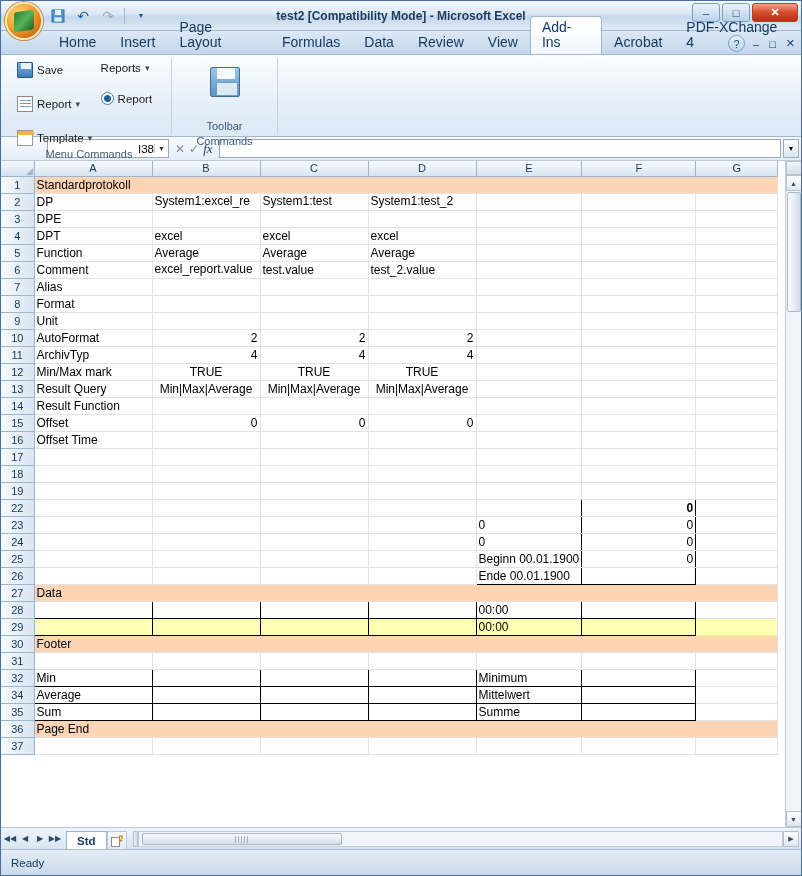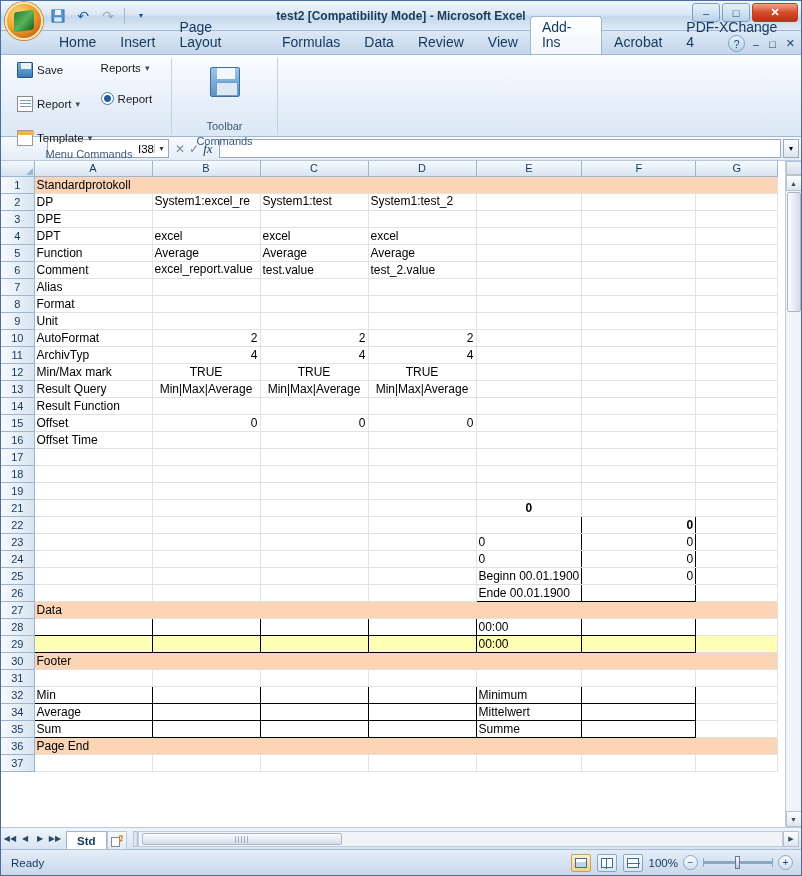--- a/index.html
+++ b/index.html
@@ -616,30 +616,20 @@
             <td class="rowhead">19</td>
             <td class="cell" style="width: 118px;"></td>
             <td class="cell" style="width: 108px;"></td>
             <td class="cell" style="width: 108px;"></td>
             <td class="cell" style="width: 108px;"></td>
             <td class="cell" style="width: 98px;"></td>
             <td class="cell" style="width: 114px;"></td>
             <td class="cell" style="width: 82px;"></td>
           </tr>
           <tr>
-            <td class="rowhead">21</td>
-            <td class="cell" style="width: 118px;"></td>
-            <td class="cell" style="width: 108px;"></td>
-            <td class="cell" style="width: 108px;"></td>
-            <td class="cell" style="width: 108px;"></td>
-            <td class="cell ac big" style="width: 98px;">0</td>
-            <td class="cell" style="width: 114px;"></td>
-            <td class="cell" style="width: 82px;"></td>
-          </tr>
-          <tr>
             <td class="rowhead">22</td>
             <td class="cell" style="width: 118px;"></td>
             <td class="cell" style="width: 108px;"></td>
             <td class="cell" style="width: 108px;"></td>
             <td class="cell" style="width: 108px;"></td>
             <td class="cell bx-t bx-l bx-r" style="width: 98px;"></td>
             <td class="cell ar bold bx-t bx-l bx-r" style="width: 114px;">0</td>
             <td class="cell" style="width: 82px;"></td>
           </tr>
           <tr>
@@ -797,36 +787,14 @@
         <div class="hthumb">
             <div class="grip"></div>
           </div>
       </div>
       <div class="sb-arrow">▶</div>
     </div>
   </div>
 
   <div class="statusbar">
     <div class="status-left">Ready</div>
-    <div class="status-right">
-      <div class="viewbtn active">
-          <div class="vb-i1"></div>
-        </div>
-      <div class="viewbtn">
-          <div class="vb-i2"></div>
-        </div>
-      <div class="viewbtn">
-          <div class="vb-i3"></div>
-        </div>
-      <div class="zoomwrap">
-        <span>100%</span>
-        <div class="zbtn">−</div>
-        <div class="ztrack">
-          <div class="ztick" style="left:0;"></div>
-          <div class="ztick" style="left:34px;"></div>
-          <div class="ztick" style="left:69px;"></div>
-          <div class="zthumb"></div>
-        </div>
-        <div class="zbtn">+</div>
-      </div>
-    </div>
   </div>
 </div>
 
 </body></html>

